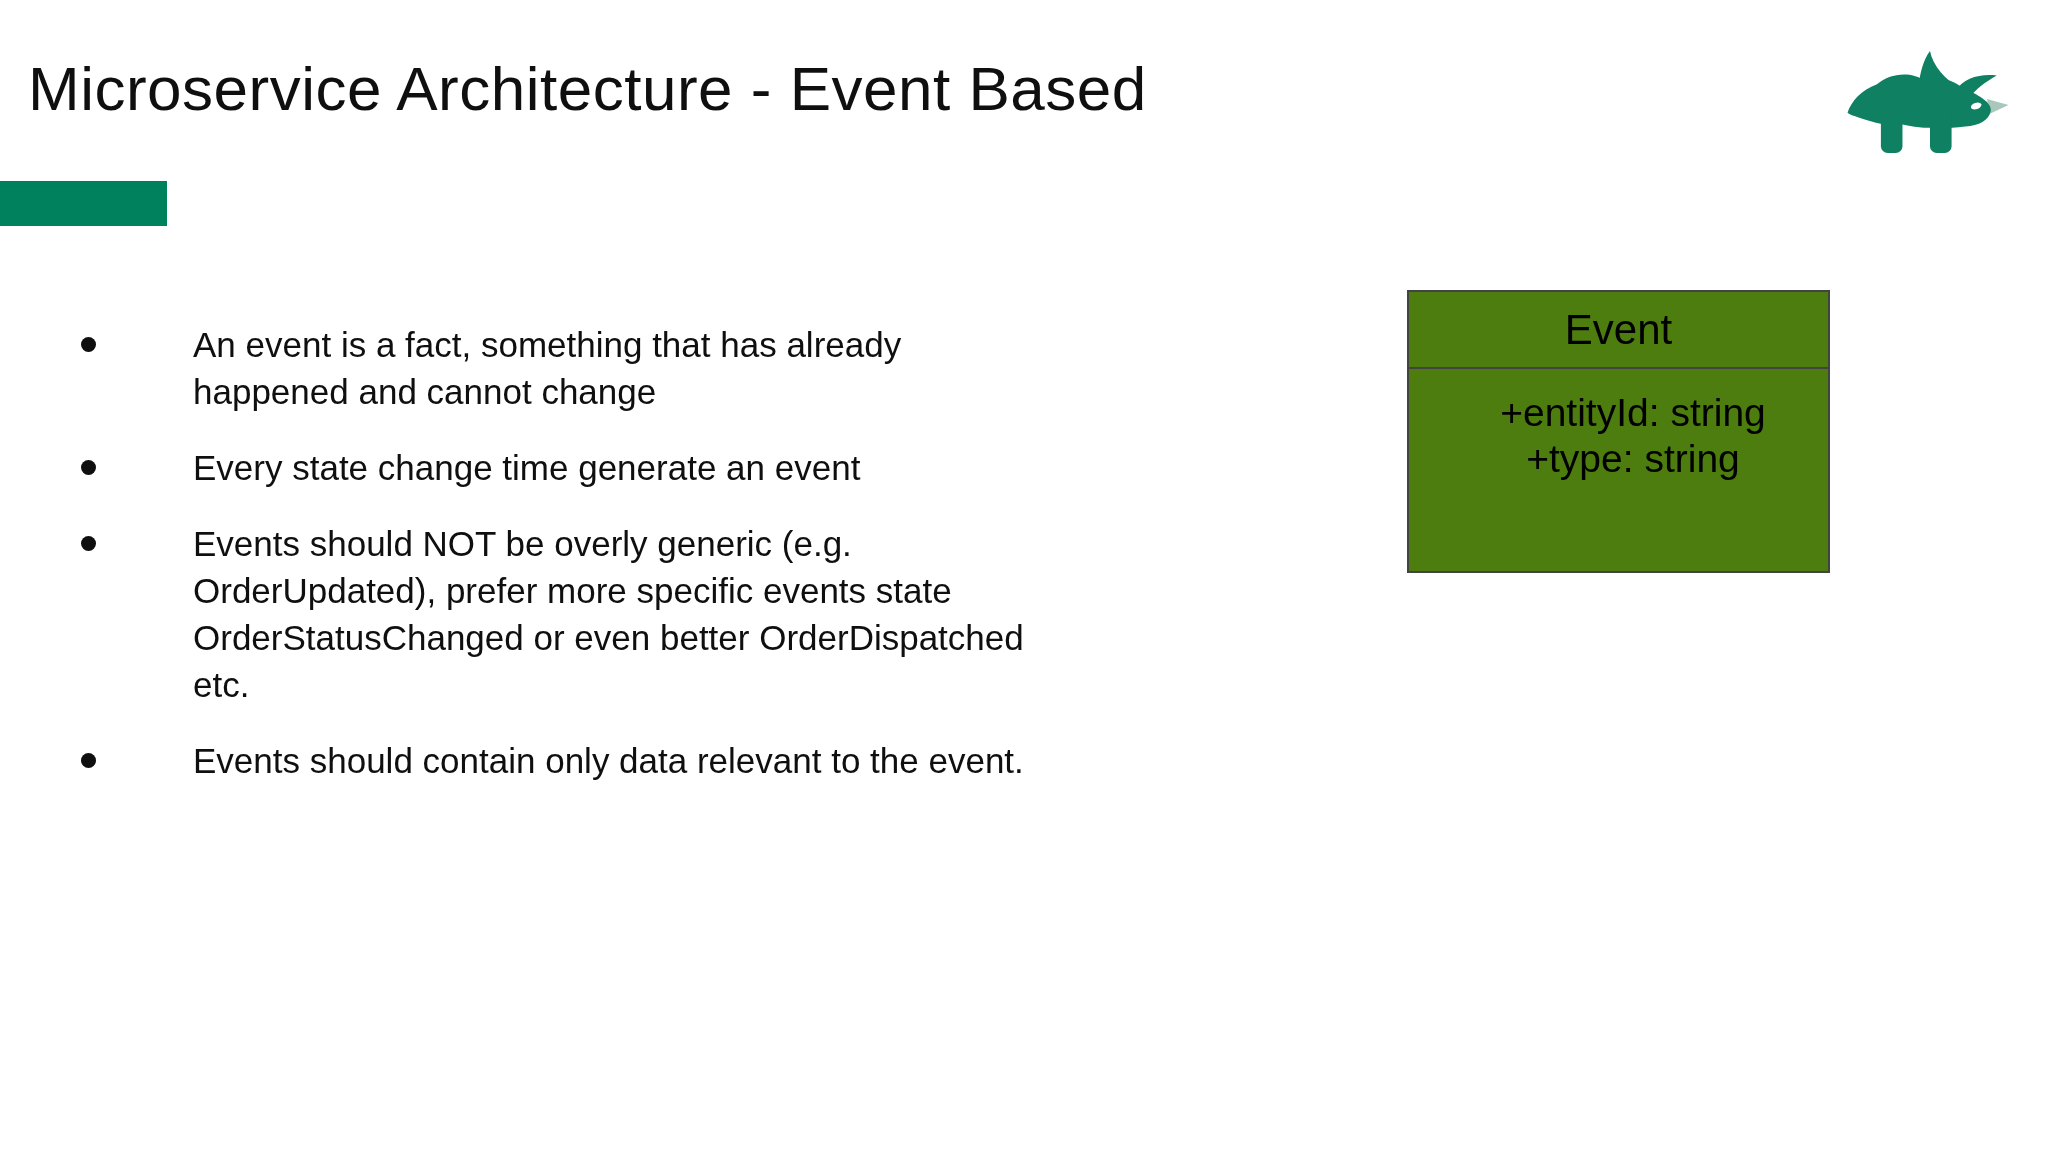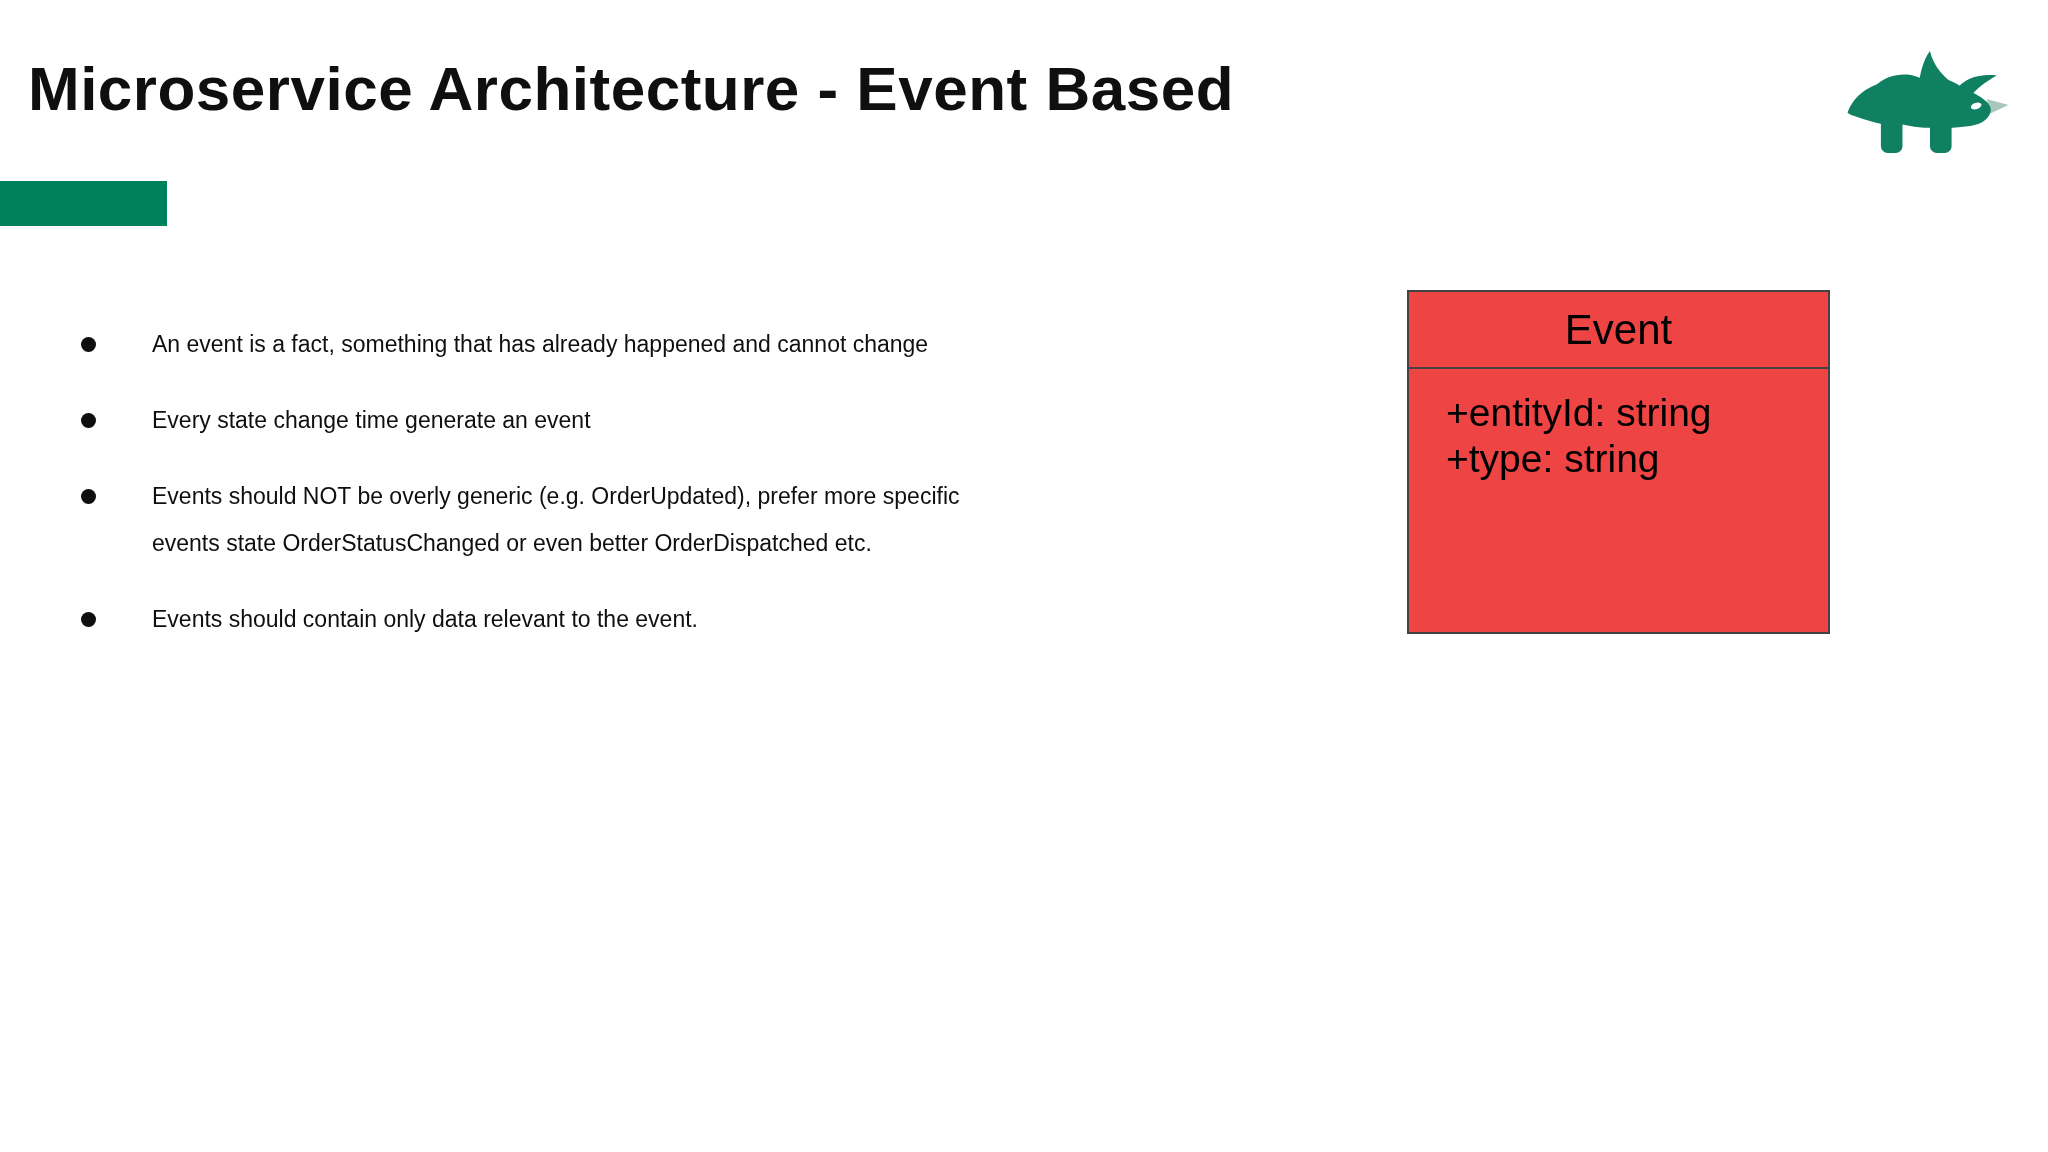--- a/index.html
+++ b/index.html
@@ -11,21 +11,21 @@
     font-family: "Liberation Sans", sans-serif;
     color: var(--text-color, #0f0f0f);
     overflow: hidden;
   }
   .slide-title {
     position: absolute;
     left: 28px;
     top: 52px;
     margin: 0;
     font-size: 62px;
-    font-weight: 700;
+    font-weight: 400;
     line-height: 74px;
     white-space: nowrap;
     color: var(--text-color, #0f0f0f);
     letter-spacing: 0.5px;
   }
   .accent-bar {
     position: absolute;
     left: 0;
     top: 181px;
     width: 167px;
@@ -55,34 +55,35 @@
     position: absolute;
     left: 0;
     top: 16px;
     width: 15px;
     height: 15px;
     border-radius: 50%;
     background: var(--text-color, #0f0f0f);
   }
   .bullet-text {
     display: block;
-    margin-left: 71px;
+    margin-left: 112px;
     width: 860px;
-    font-size: 23px;
+    font-size: 35px;
     line-height: 47px;
   }
   .uml-class {
     position: absolute;
     left: 1407px;
     top: 290px;
     width: 423px;
-    height: 344px;
+    height: 283px;
     box-sizing: border-box;
     border: 2px solid var(--uml-border, #434343);
-    background: #ef4444;
+    background: #4d7c0f;
+    text-align: center;
   }
   .uml-class-header {
     height: 77px;
     box-sizing: border-box;
     border-bottom: 2px solid var(--uml-border, #434343);
     display: flex;
     align-items: center;
     justify-content: center;
     font-size: 42px;
     color: #000000;

